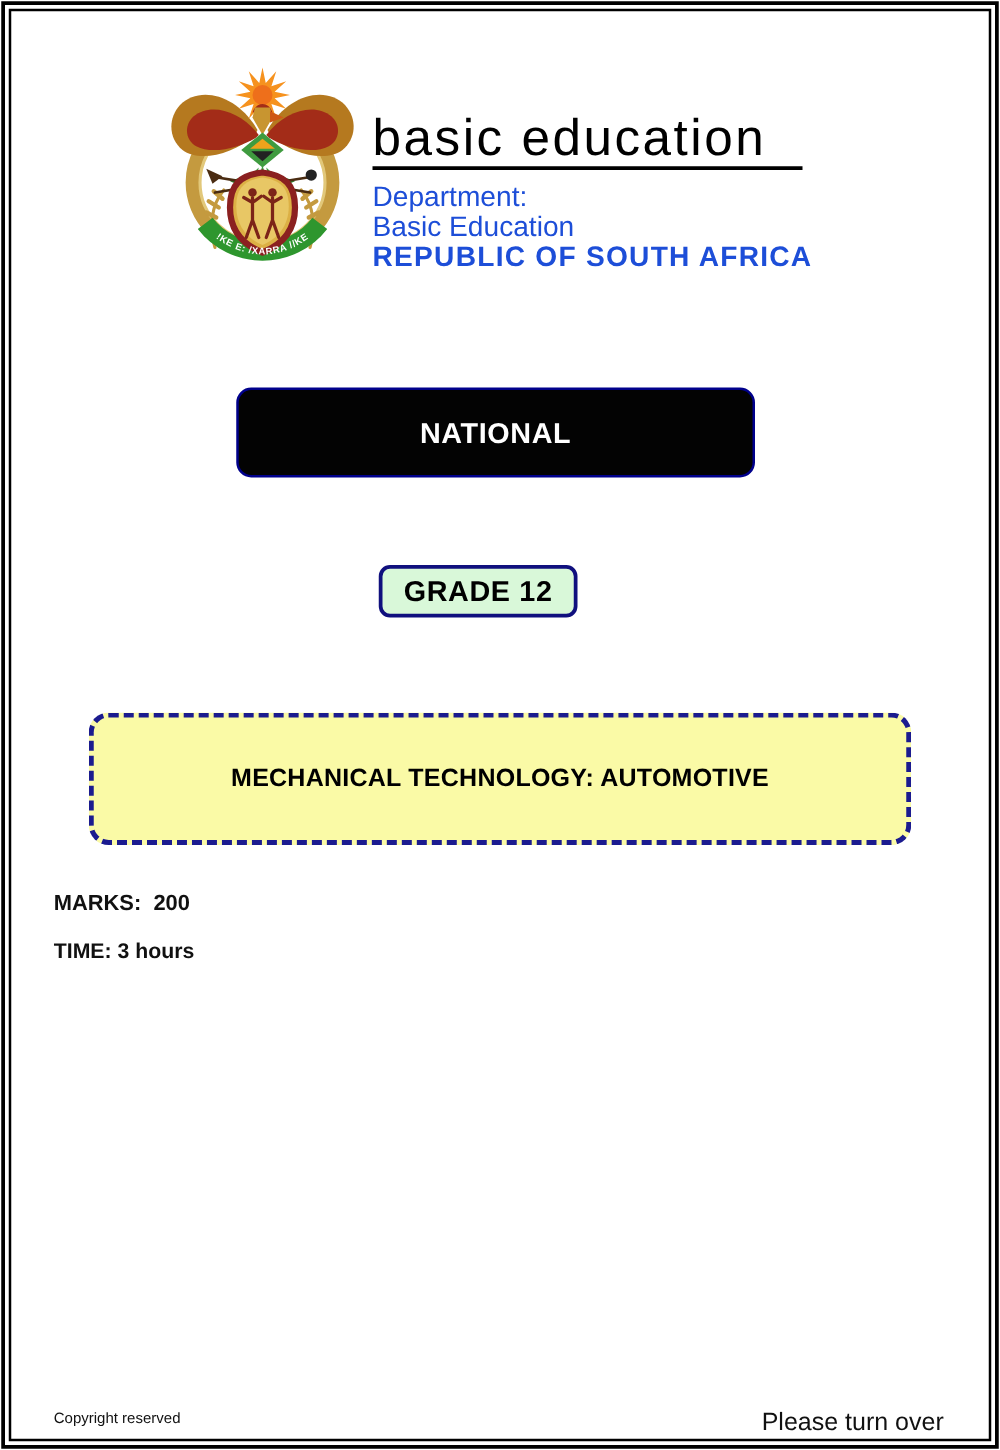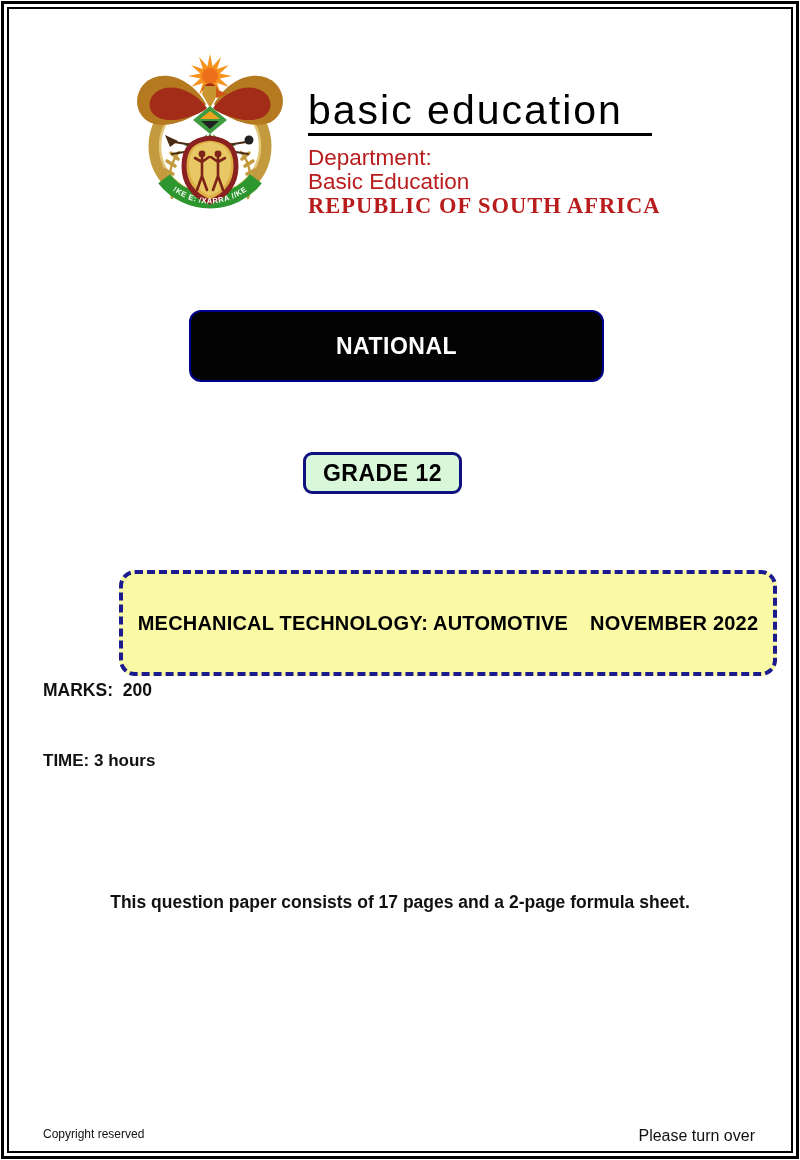--- a/index.html
+++ b/index.html
@@ -6,25 +6,25 @@
   .page {
     position:relative; width:800px; height:1160px; background:#fff;
     font-family:"Liberation Sans", sans-serif; color:#111; overflow:hidden;
   }
   .border-outer { position:absolute; inset:1px; border:3px solid #000; pointer-events:none; }
   .border-inner { position:absolute; inset:7px; border:2px solid #000; pointer-events:none; }
   .abs { position:absolute; }
 
   
   .crest { position:absolute; left:128px; top:50px; }
-  .brand { position:absolute; left:308px; top:90px; }
+  .brand { position:absolute; left:298px; top:90px; }
   .brand-title { font-size:41px; line-height:41px; letter-spacing:2px; color:#000; }
   .brand-rule { width:344px; height:3px; background:#000; margin-top:2px; }
-  .brand-dept { margin-top:10px; font-size:22.5px; line-height:24px; color:#b91c1c; }
-  .dept-strong { font-weight:bold; letter-spacing:1px;font-family:Liberation Serif, serif; }
+  .brand-dept { margin-top:10px; font-size:22.5px; line-height:24px; color:#1d4ed8; }
+  .dept-strong { font-weight:bold; letter-spacing:1px; }
 
   
   .nsc-box {
     box-sizing:border-box; position:absolute; left:189px; top:310px; width:415px; height:72px;
     background:#030303; border:2.5px solid #00008b; border-radius:12px;
     display:flex; flex-direction:column; align-items:center; justify-content:center;
     color:#fff; font-weight:bold; font-size:23px; line-height:27px; letter-spacing:0.5px;
   }
 
   
@@ -32,33 +32,32 @@
     box-sizing:border-box; position:absolute; left:303px; top:452px; width:159px; height:42px;
     background:#d9f8d9; border:3px solid #10107e; border-radius:9px;
     display:flex; align-items:center; justify-content:center;
     font-weight:bold; font-size:23px; letter-spacing:0.5px; color:#000;
   }
 
   
   .subject-box {
     box-sizing:border-box; position:absolute; left:71px; top:570px; width:658px; height:106px;
     background:#fafaa6; border:4.5px dashed #1b1b8f; border-radius:16px;
-    display:flex; align-items:center; justify-content:center; gap:22px;
+    display:flex; flex-direction:column; align-items:center; justify-content:center; gap:22px;
     font-weight:bold; font-size:20px; line-height:24px; letter-spacing:0.2px; color:#000;
     text-align:center;
-    margin-left:48px;
   }
 
-  .marks-line { left:43px; top:680px; font-size:17.5px; font-weight:bold; white-space:pre; }
+  .marks-line { left:43px; top:712px; font-size:17.5px; font-weight:bold; white-space:pre; }
   .time-line  { left:43px; top:751px; font-size:17px; font-weight:bold; white-space:pre; }
 
   .note-line { left:0; top:892px; width:100%; text-align:center; font-weight:bold; font-size:17.5px; }
 
   .footer-left  { left:43px;  top:1127px; font-size:12px; }
-  .footer-right { right:45px; top:1127px; font-size:16px; }
+  .footer-right { right:45px; top:1127px; font-size:20px; }
 </style>
 </head>
 <body>
 
 <div class="page">
   <div class="border-outer"></div>
   <div class="border-inner"></div>
 
   <svg class="crest" width="164" height="190" viewBox="0 0 164 190">
     <g>
@@ -139,23 +138,21 @@
   <div class="nsc-box">
     <div>NATIONAL</div>
   </div>
 
   <div class="grade-box">
     <span>GRADE 12</span>
   </div>
 
   <div class="subject-box">
     <div>MECHANICAL TECHNOLOGY: AUTOMOTIVE</div>
-    <div>NOVEMBER 2022</div>
   </div>
 
   <div class="abs marks-line">MARKS:  200</div>
   <div class="abs time-line">TIME: 3 hours</div>
 
-  <div class="abs note-line">This question paper consists of 17 pages and a 2-page formula sheet.</div>
 
   <div class="abs footer-left">Copyright reserved</div>
   <div class="abs footer-right">Please turn over</div>
 </div>
 
 </body></html>

